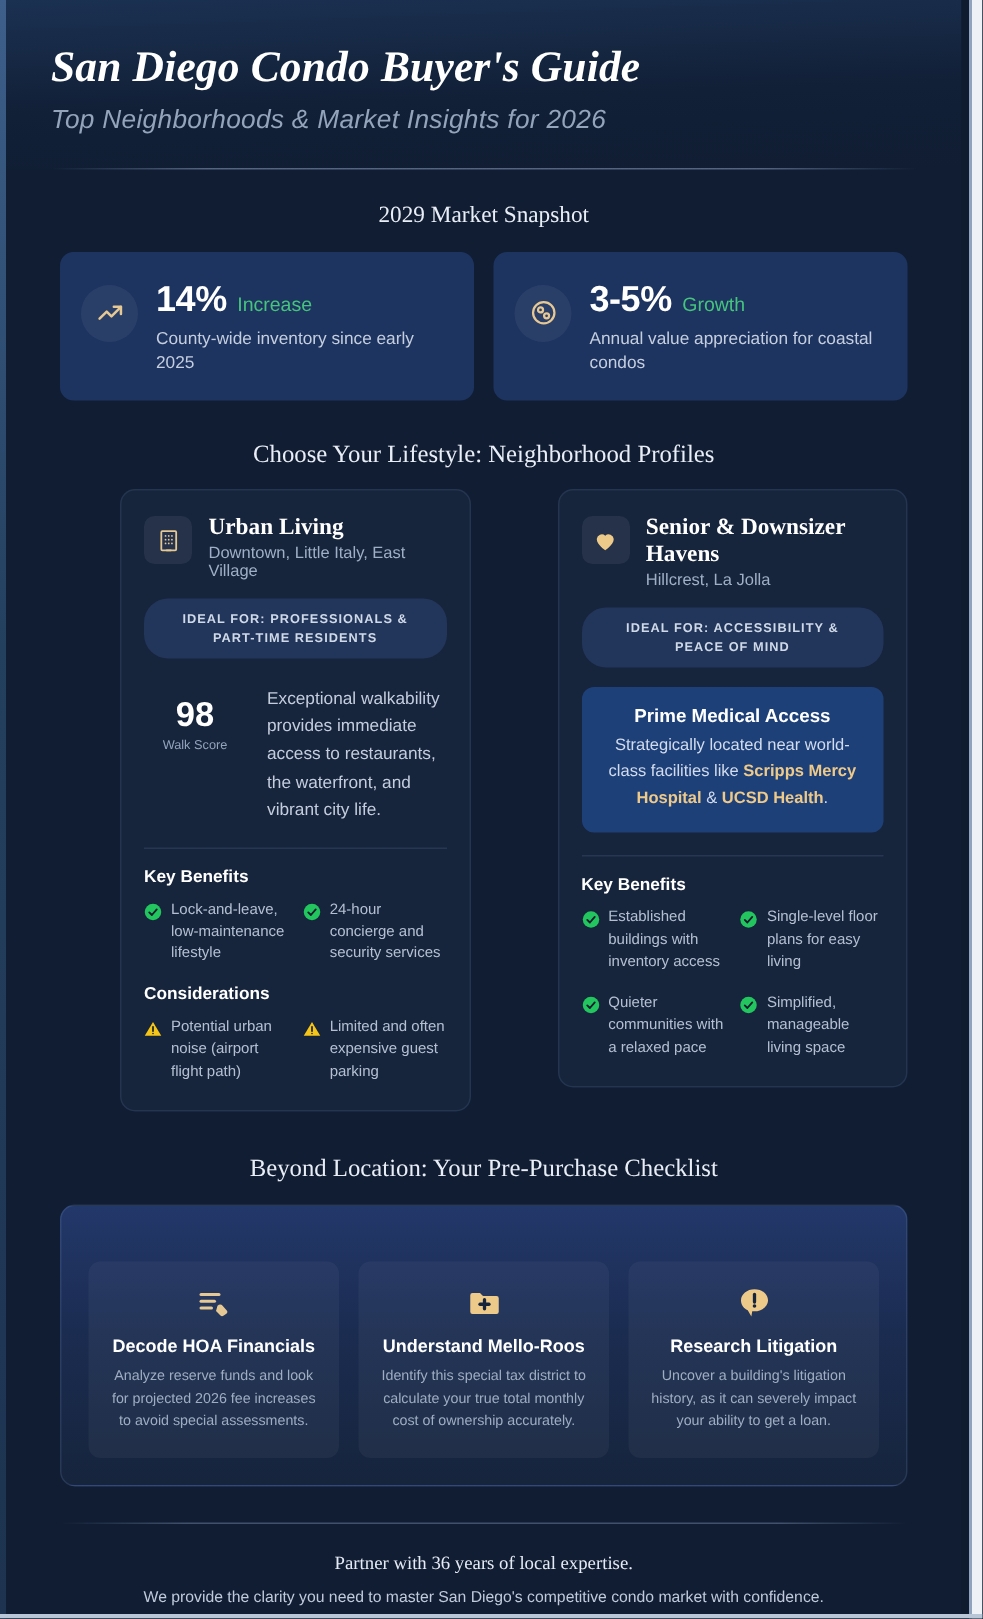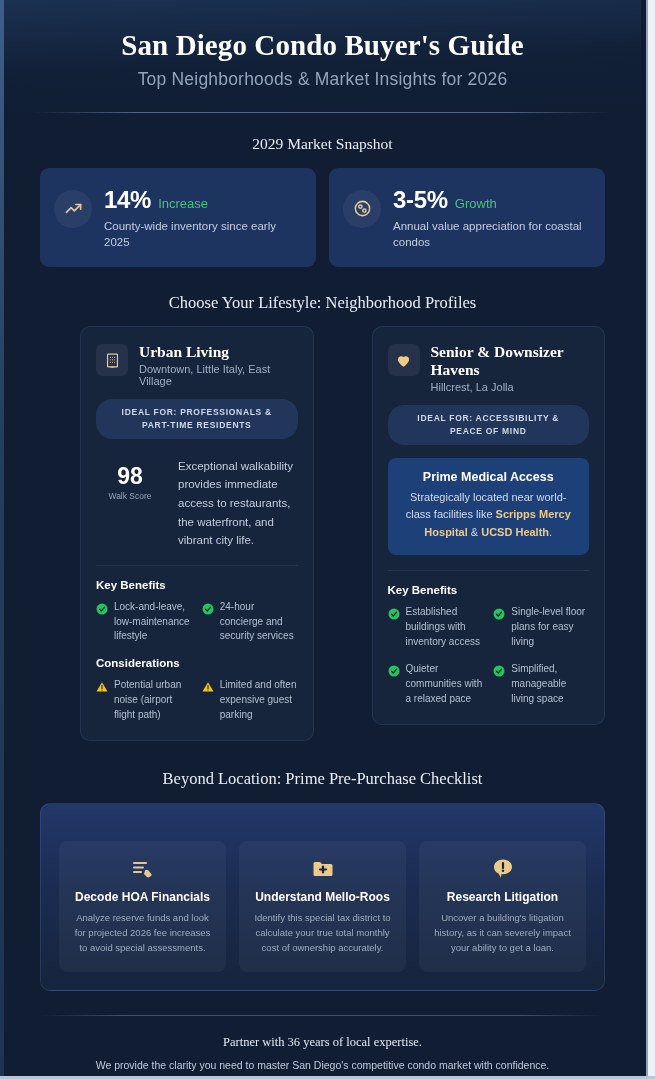--- a/index.html
+++ b/index.html
@@ -52,21 +52,21 @@
     width: 637px;
     height: 1079px;
     background: #101d33;
     overflow: hidden;
   }
 
   
   .hero {
     background: linear-gradient(178deg, #1b3152 0%, #16294440 55%, #101d3300 100%);
     padding: 28px 30px 0 30px;
-    text-align: center;
+    font-style: italic;
   }
   .hero-title {
     font-family: "Liberation Serif", serif;
     font-weight: bold;
     font-size: 29px;
     color: #ffffff;
     letter-spacing: 0.1px;
     line-height: 1.2;
   }
   .hero-sub {
@@ -555,21 +555,21 @@
             </span>
             <span class="pt-text">Simplified, manageable living space</span>
           </div>
         </div>
       </div>
 
     </div>
   </div>
 
   <div style="margin-top:28px;">
-    <div class="sec-title big">Beyond Location: Prime Pre-Purchase Checklist</div>
+    <div class="sec-title big">Beyond Location: Your Pre-Purchase Checklist</div>
     <div class="checklist-wrap">
       <div class="checklist-panel">
 
         <div class="check-cards">
 
           <div class="check-card">
             <div class="check-icon">
               <svg width="24" height="24" viewBox="0 0 24 24" fill="none" stroke="#e6c895" stroke-width="2" stroke-linecap="round">
                 <line x1="3" y1="6" x2="15" y2="6"></line>
                 <line x1="3" y1="10.5" x2="12" y2="10.5"></line>

